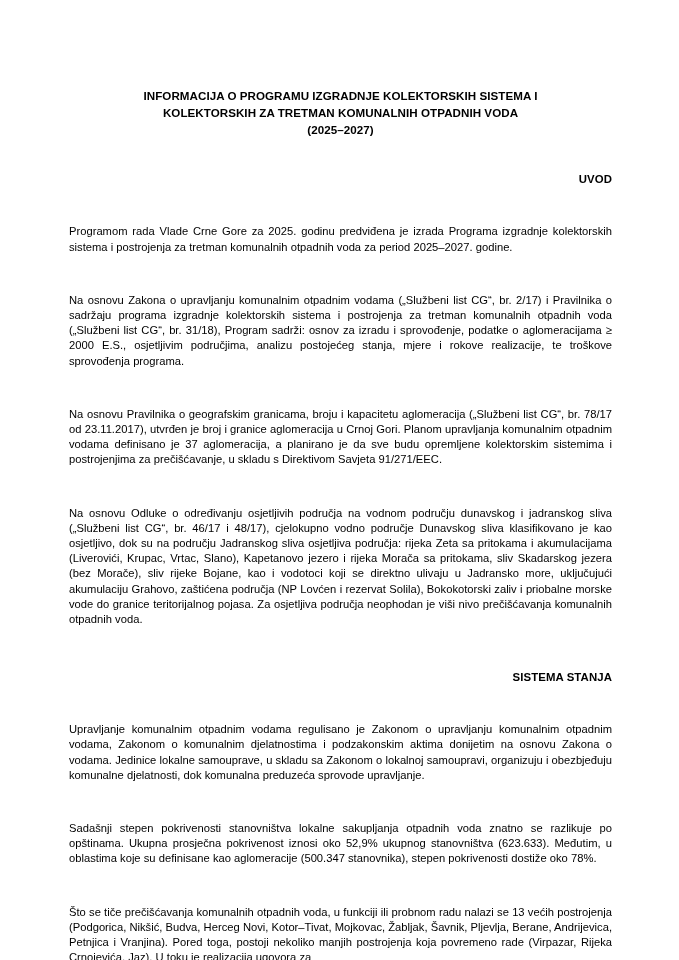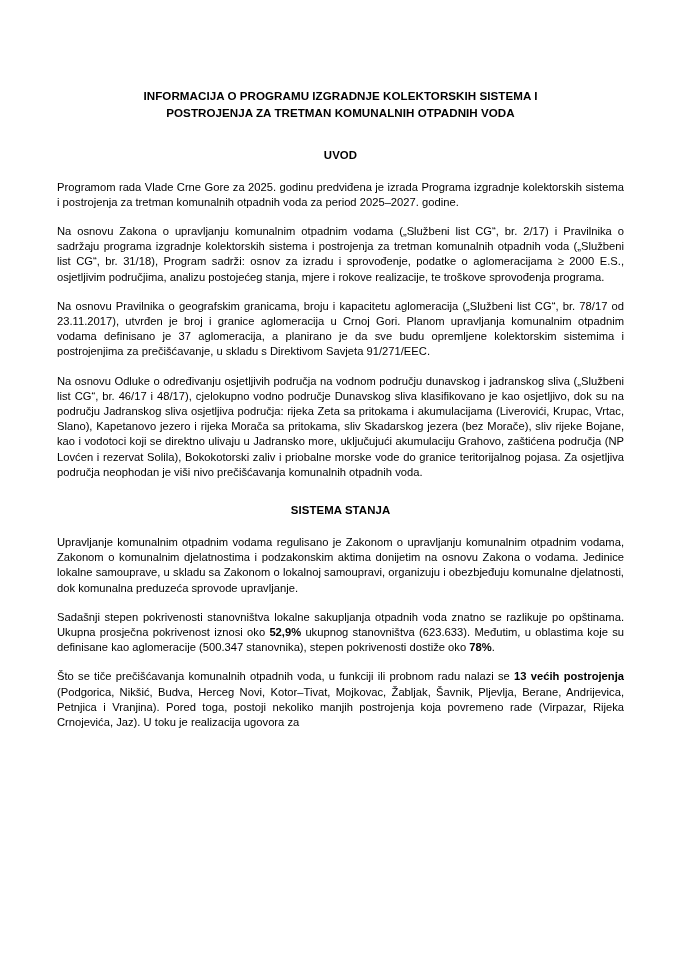--- a/index.html
+++ b/index.html
@@ -35,57 +35,58 @@
     margin: 0 0 0 0;
     padding: 0 10px;
   }
   .doc-title .tline {
     display: block;
   }
 
   .section-heading {
     font-size: 11.4px;
     font-weight: bold;
-    text-align: center;
+    text-align: right;
     line-height: 15px;
-    margin: 4px;
+    margin: 12px;
     letter-spacing: 0.1px;
   }
 
   .para {
     font-size: 11.2px;
     line-height: 15.2px;
     text-align: justify;
     text-justify: inter-word;
-    margin: 0;
+    margin: 12px;
     letter-spacing: 0.005px;
     word-spacing: 0.02px;
   }
   .para b, .para strong {
-    font-weight: bold;
+    font-weight: normal;
   }
 
   
   .sp-title-uvod   { height: 22px; }
   .sp-head-para    { height: 13px; }
   .sp-para         { height: 14px; }
   .sp-para-head    { height: 19px; }
 
   .last-para {
     
   }
 </style>
 </head>
 <body>
 
 <div class="page">
 
   <h1 class="doc-title">
     <span class="tline">INFORMACIJA O PROGRAMU IZGRADNJE KOLEKTORSKIH SISTEMA I</span>
-    <span class="tline">POSTROJENJA ZA TRETMAN KOMUNALNIH OTPADNIH VODA</span>
+    <span class="tline">KOLEKTORSKIH ZA TRETMAN KOMUNALNIH OTPADNIH VODA</span>
+    <span class="tline">(2025–2027)</span>
   </h1>
 
   <div class="sp-title-uvod"></div>
 
   <h2 class="section-heading">UVOD</h2>
 
   <div class="sp-head-para"></div>
 
   <p class="para">Programom rada Vlade Crne Gore za 2025. godinu predviđena je izrada Programa izgradnje kolektorskih sistema i postrojenja za tretman komunalnih otpadnih voda za period 2025–2027. godine.</p>
 

